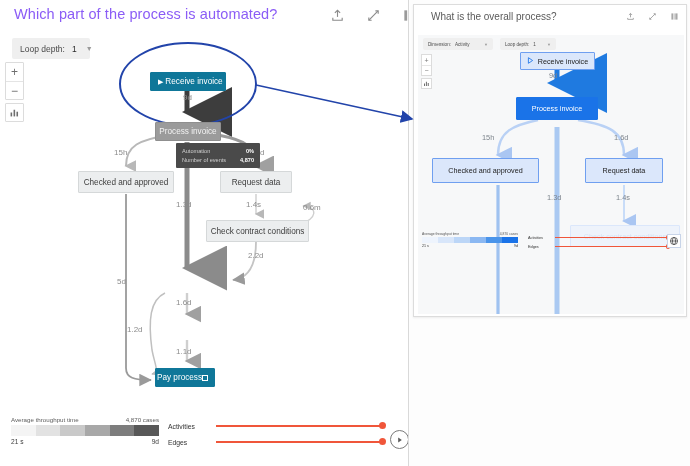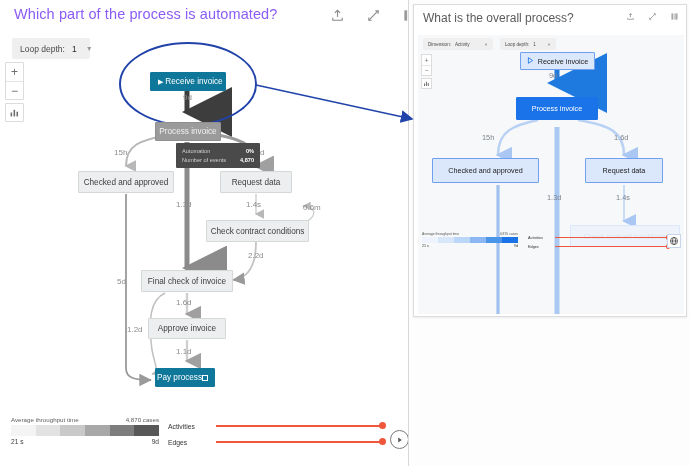--- a/index.html
+++ b/index.html
@@ -103,21 +103,21 @@
     background:#fdfdfd; border-left:1px solid #d9d9d9;
   }
   .rp-card {
     position:absolute; left:4px; top:4px; width:274px; height:313px;
     background:#ffffff; border:1px solid #dcdcdc;
     box-shadow:0 1px 2px rgba(0,0,0,0.07);
     overflow:hidden;
   }
   .rp-canvas { position:absolute; left:4px; top:30px; width:266px; height:279px;
                background:#f7f8f9; overflow:hidden; }
-  .rp-title { position:absolute; left:9px; top:6px; font-size:12px; color:#5a5a5a; }
+  .rp-title { position:absolute; left:17px; top:6px; font-size:10px; color:#5a5a5a; }
   .rp-icons { position:absolute; right:7px; top:7px; display:flex; gap:13px; }
   .rp-icon { width:9px; height:9px; color:#9a9a9a; }
   .rp-icon svg { display:block; }
 
   .rp-chip {
     position:absolute; background:#efefef; border-radius:2px; height:12px;
     display:flex; align-items:center; gap:4px; padding:0 5px;
     font-size:4.6px; color:#4a4a4a; white-space:nowrap;
   }
   .rp-zoombox { position:absolute; background:#fff; border:1px solid #dcdcdc; width:11px; }
@@ -252,26 +252,20 @@
     </div>
     <div class="node n-grey" style="left:78px;  top:171px; width:96px; height:22px;">
       <span>Checked and approved</span>
     </div>
     <div class="node n-grey" style="left:220px; top:171px; width:72px; height:22px;">
       <span>Request data</span>
     </div>
     <div class="node n-grey" style="left:206px; top:220px; width:103px; height:22px;">
       <span>Check contract conditions</span>
     </div>
-    <div class="node n-grey" style="left:141px; top:270px; width:92px; height:22px;">
-      <span>Final check of invoice</span>
-    </div>
-    <div class="node n-grey" style="left:148px; top:318px; width:78px; height:21px;">
-      <span>Approve invoice</span>
-    </div>
     <div class="node n-teal" style="left:155px; top:368px; width:60px; height:19px;">
       <span style="padding-right:11px;">Pay process</span>
       <span style="position:absolute;right:6px;top:6px;width:6px;height:6px;border:1.2px solid #fff;"></span>
     </div>
 
     <div class="elabel" style="left:183px; top:93px;">9d</div>
     <div class="elabel" style="left:114px; top:148px;">15h</div>
     <div class="elabel" style="left:249px; top:148px;">1.6d</div>
     <div class="elabel" style="left:176px; top:200px;">1.3d</div>
     <div class="elabel" style="left:246px; top:200px;">1.4s</div>

